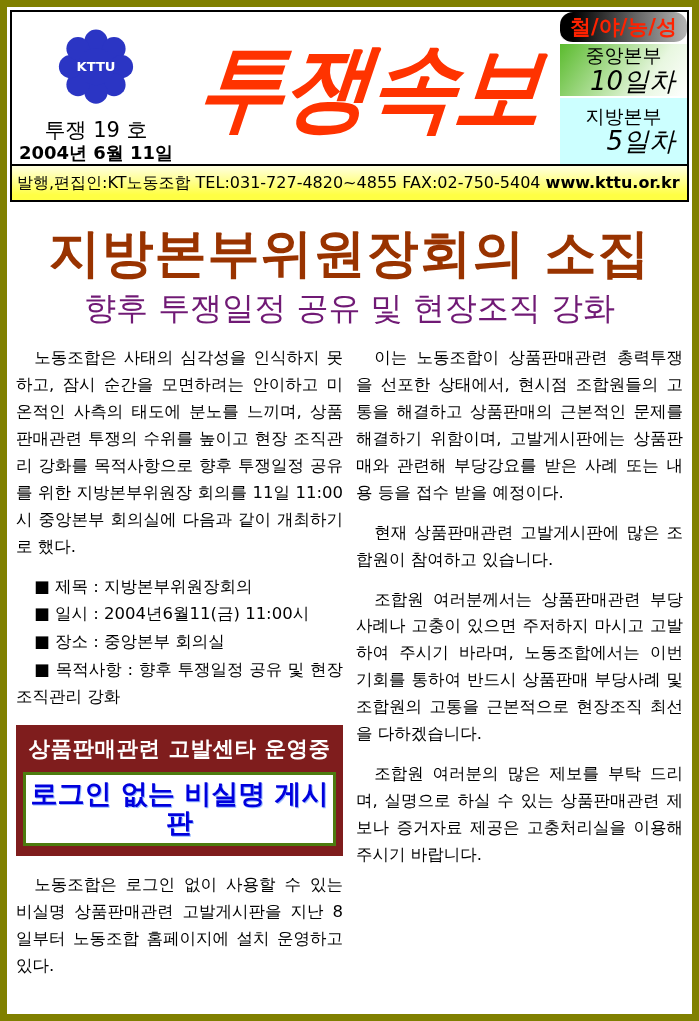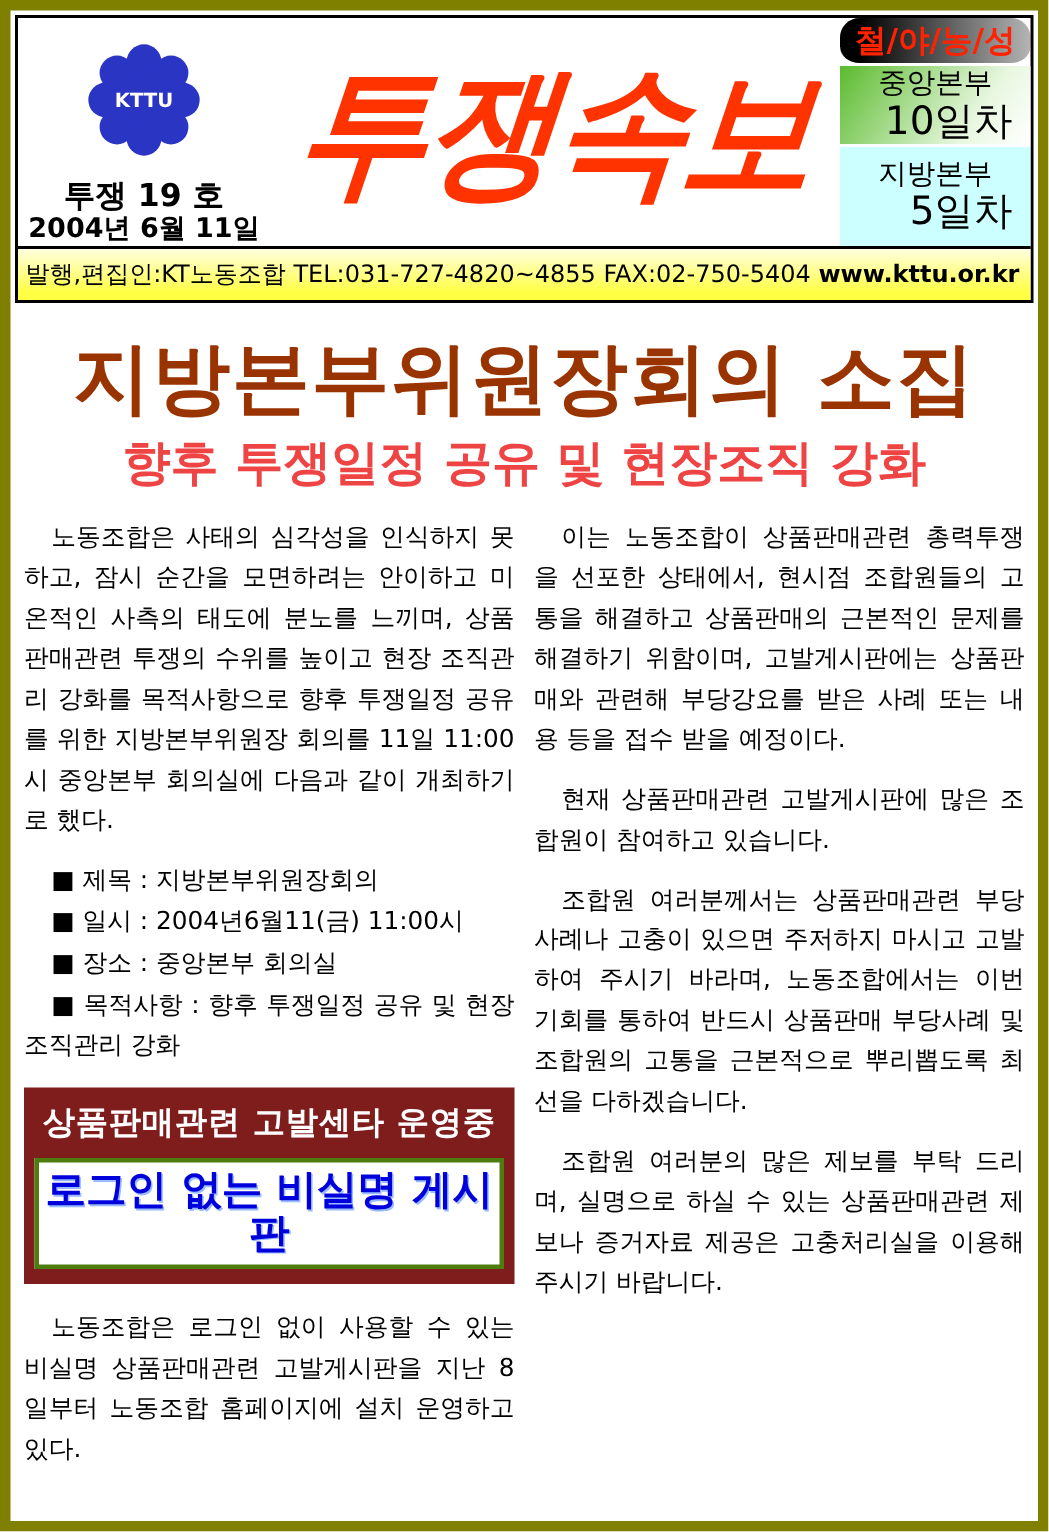--- a/index.html
+++ b/index.html
@@ -23,21 +23,21 @@
     flex: 0 0 auto;
   }
   .header-top { display: flex; flex-direction: row; height: 152px; }
 
   .brand-block {
     width: 168px; flex: 0 0 auto;
     display: flex; flex-direction: column; align-items: center;
     padding-top: 16px;
   }
   .logo { width: 96px; height: 96px; }
-  .issue-no { font-size: 21px; font-weight: bold; color: #000; line-height: 1.1; margin-top: 14px; }
+  .issue-no { font-size: 21px; font-weight: normal; color: #000; line-height: 1.1; margin-top: 14px; }
   .issue-date { font-size: 18px; font-weight: bold; color: #000; line-height: 1.2; }
 
   .masthead {
     flex: 1 1 auto;
     display: flex; align-items: center; justify-content: center;
     overflow: visible;
   }
   .masthead-title {
     font-size: 88px; font-weight: 900; font-style: italic;
     color: #ff3300; letter-spacing: -2px; white-space: nowrap;
@@ -61,39 +61,39 @@
     display: flex; flex-direction: column; justify-content: center;
     color: #000;
   }
   .badge-regional {
     height: 70px;
     background: #ccffff;
     display: flex; flex-direction: column; justify-content: center;
     color: #000;
   }
   .badge-line1 { font-size: 19px; text-align: center; line-height: 1.15; }
-  .badge-line2 { font-size: 26px; text-align: right; padding-right: 12px; line-height: 1.1; }
+  .badge-line2 { font-size: 26px; text-align: right; padding-right: 12px; line-height: 1.1; font-style: italic; }
 
   .publisher-bar {
     border-top: 2px solid #000;
     background: linear-gradient(to bottom, #ffffe0 0%, #ffff44 85%);
     padding: 7px 8px 6px 5px;
     font-size: 16px; color: #000;
     white-space: nowrap;
   }
   .publisher-bar .site { font-weight: bold; }
 
   
   .headline { text-align: center; margin-top: 22px; flex: 0 0 auto; }
   .headline-line1 {
     font-size: 52px; font-weight: bold; color: #993300;
     letter-spacing: 1px; line-height: 1.15;
   }
   .headline-line2 {
-    font-size: 32px; font-weight: bold; color: #ef4444;
+    font-size: 32px; font-weight: normal; color: #701a75;
     letter-spacing: 0px; line-height: 1.3; margin-top: 4px;
   }
 
   
   .columns {
     display: flex; gap: 13px;
     padding: 0 6px; margin-top: 16px;
     flex: 1 1 auto;
   }
   .col { width: 50%; }
@@ -194,18 +194,18 @@
           <span class="notice-inner-text">로그인 없는 비실명 게시판</span>
         </div>
       </div>
 
       <p>노동조합은 로그인 없이 사용할 수 있는 비실명 상품판매관련 고발게시판을 지난 8일부터 노동조합 홈페이지에 설치 운영하고 있다.</p>
     </div>
 
     <div class="col">
       <p>이는 노동조합이 상품판매관련 총력투쟁을 선포한 상태에서, 현시점 조합원들의 고통을 해결하고 상품판매의 근본적인 문제를 해결하기 위함이며, 고발게시판에는 상품판매와 관련해 부당강요를 받은 사례 또는 내용 등을 접수 받을 예정이다.</p>
       <p>현재 상품판매관련 고발게시판에 많은 조합원이 참여하고 있습니다.</p>
-      <p>조합원 여러분께서는 상품판매관련 부당사례나 고충이 있으면 주저하지 마시고 고발하여 주시기 바라며, 노동조합에서는 이번 기회를 통하여 반드시 상품판매 부당사례 및 조합원의 고통을 근본적으로 뿌리뽑도록 최선을 다하겠습니다.</p>
+      <p>조합원 여러분께서는 상품판매관련 부당사례나 고충이 있으면 주저하지 마시고 고발하여 주시기 바라며, 노동조합에서는 이번 기회를 통하여 반드시 상품판매 부당사례 및 조합원의 고통을 근본적으로 현장조직 최선을 다하겠습니다.</p>
       <p>조합원 여러분의 많은 제보를 부탁 드리며, 실명으로 하실 수 있는 상품판매관련 제보나 증거자료 제공은 고충처리실을 이용해주시기 바랍니다.</p>
     </div>
   </div>
 
 </div>
 
 </body></html>

